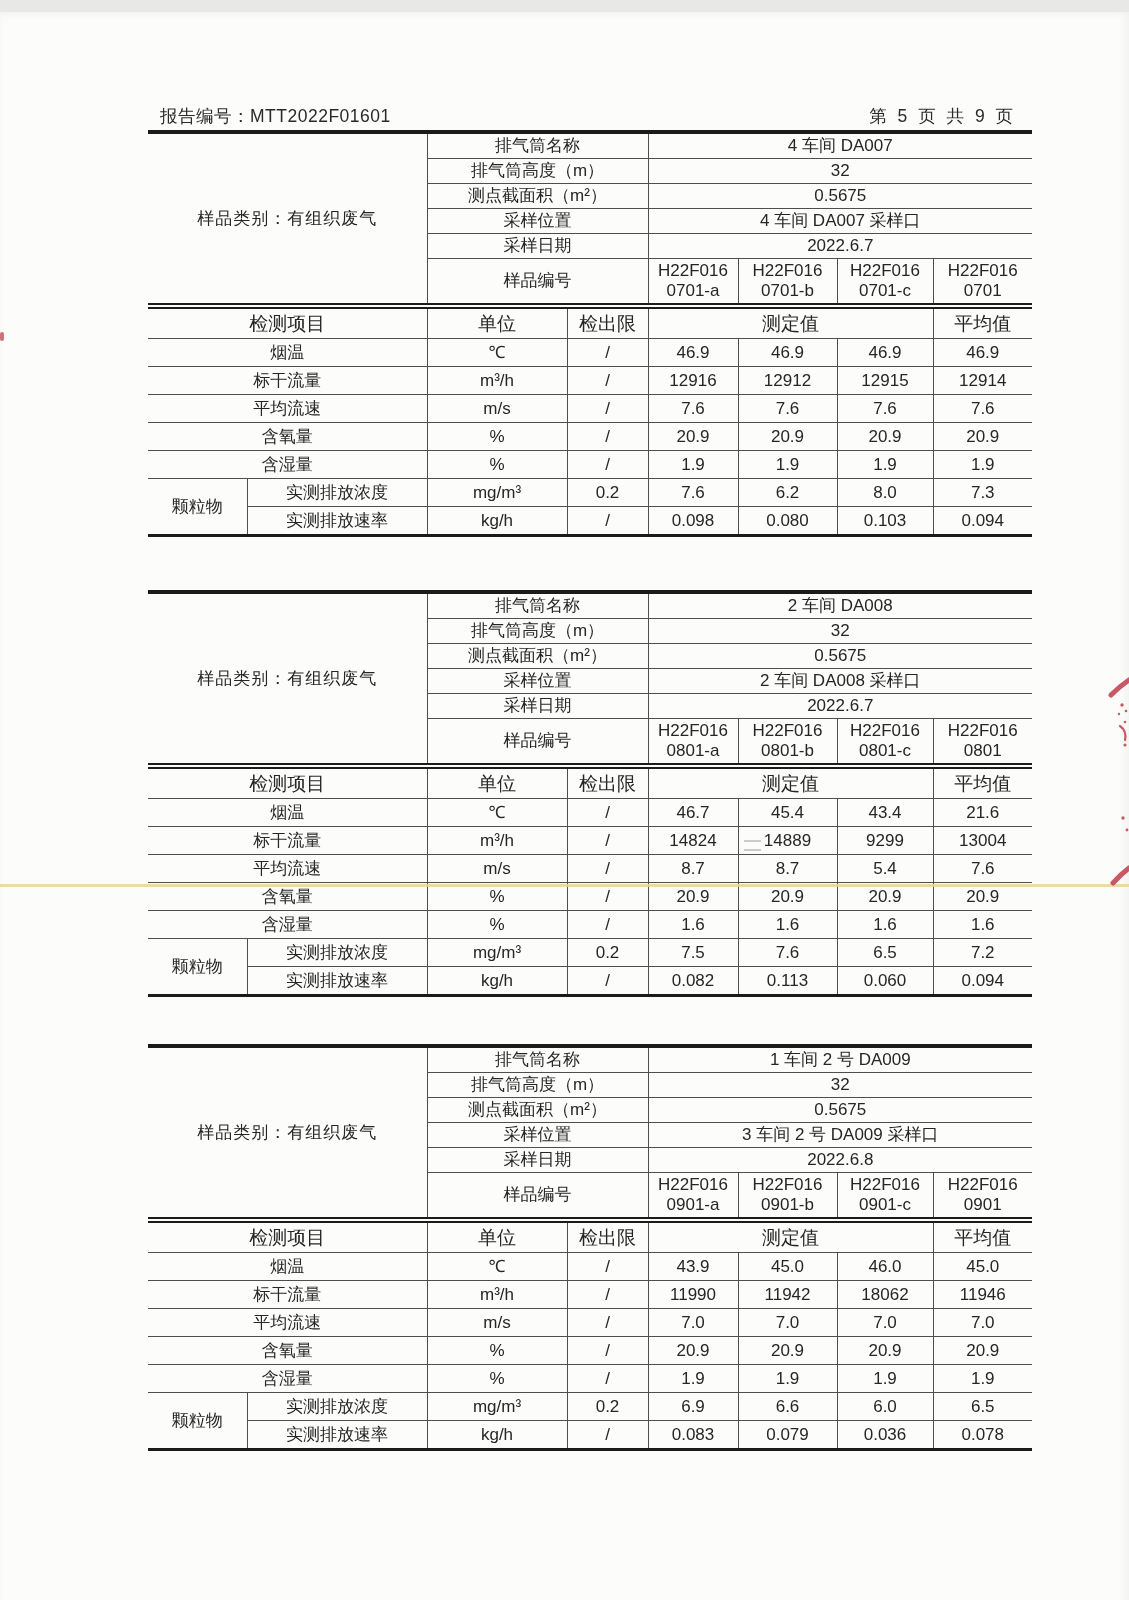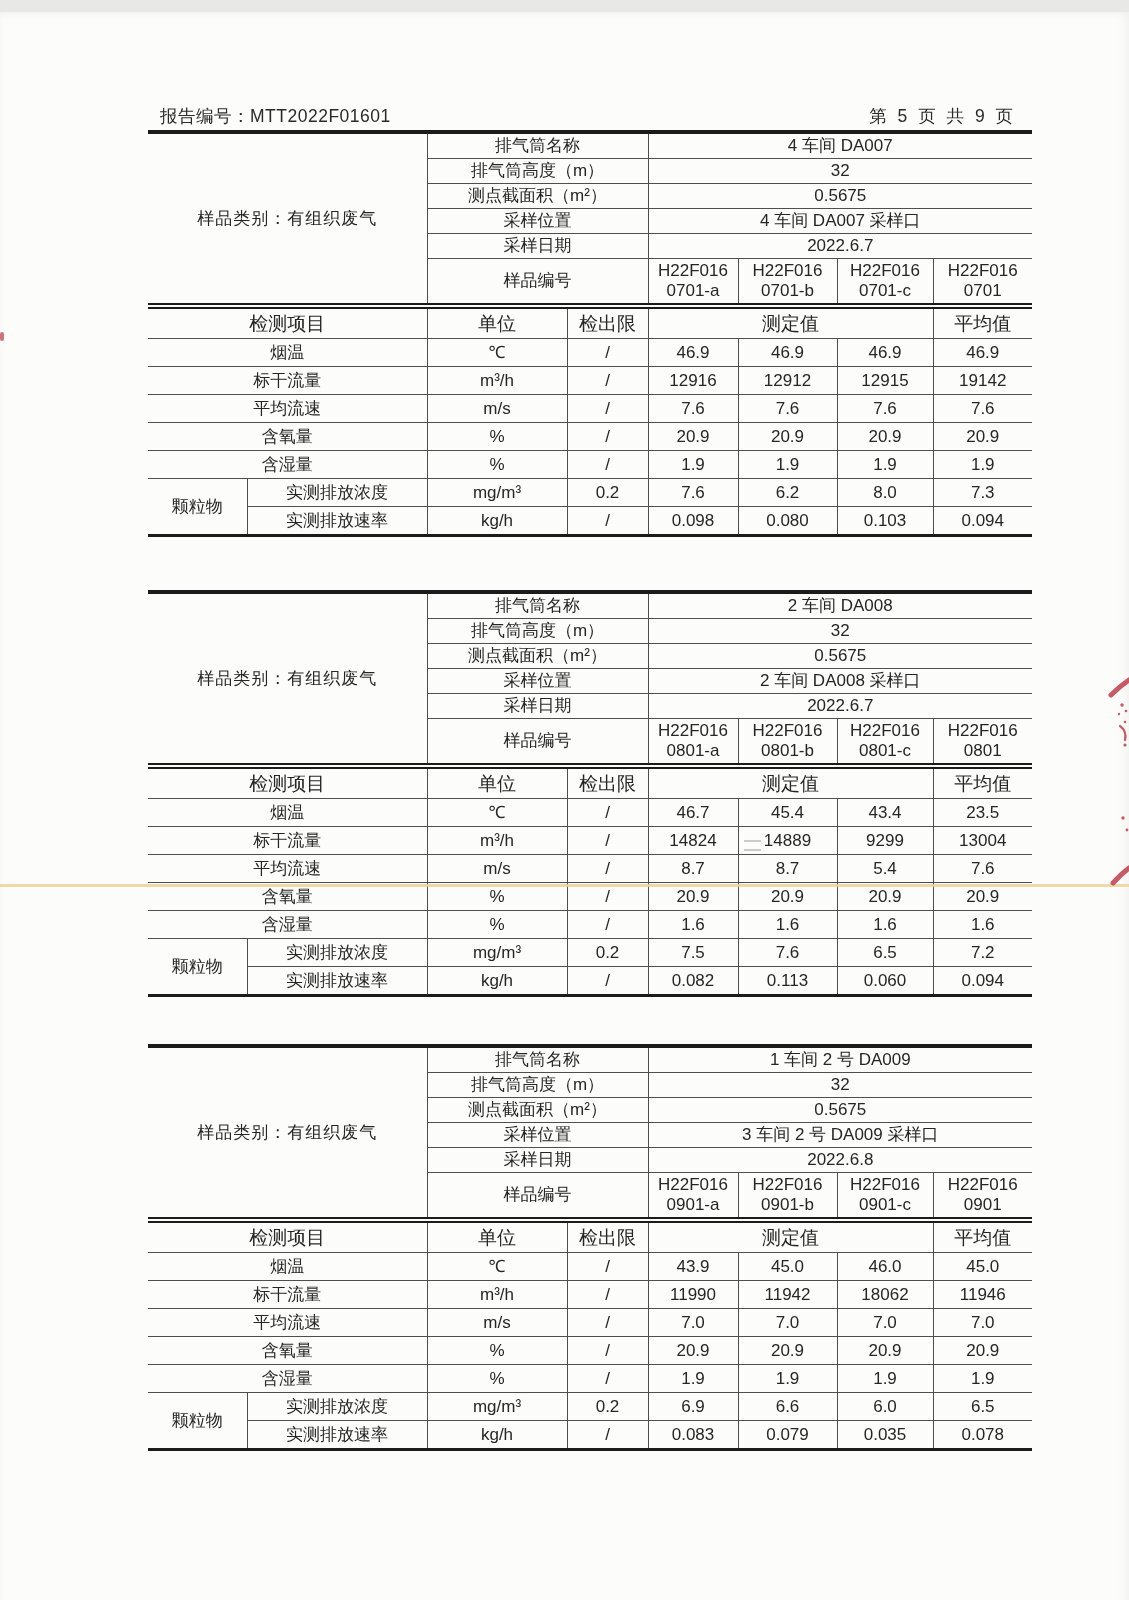--- a/index.html
+++ b/index.html
@@ -127,21 +127,21 @@
               <td class="b-r b-b">46.9</td>
               <td class="b-b">46.9</td>
             </tr>
             <tr class="drow">
               <td class="b-r b-b" colspan="2">标干流量</td>
               <td class="b-r b-b">m³/h</td>
               <td class="b-r b-b">/</td>
               <td class="b-r b-b">12916</td>
               <td class="b-r b-b">12912</td>
               <td class="b-r b-b">12915</td>
-              <td class="b-b">19142</td>
+              <td class="b-b">12914</td>
             </tr>
             <tr class="drow">
               <td class="b-r b-b" colspan="2">平均流速</td>
               <td class="b-r b-b">m/s</td>
               <td class="b-r b-b">/</td>
               <td class="b-r b-b">7.6</td>
               <td class="b-r b-b">7.6</td>
               <td class="b-r b-b">7.6</td>
               <td class="b-b">7.6</td>
             </tr>
@@ -237,21 +237,21 @@
               <td class="b-r b-b" colspan="3">测定值</td>
               <td class="b-b">平均值</td>
             </tr>
             <tr class="drow">
               <td class="b-r b-b" colspan="2">烟温</td>
               <td class="b-r b-b">℃</td>
               <td class="b-r b-b">/</td>
               <td class="b-r b-b">46.7</td>
               <td class="b-r b-b">45.4</td>
               <td class="b-r b-b">43.4</td>
-              <td class="b-b">23.5</td>
+              <td class="b-b">21.6</td>
             </tr>
             <tr class="drow">
               <td class="b-r b-b" colspan="2">标干流量</td>
               <td class="b-r b-b">m³/h</td>
               <td class="b-r b-b">/</td>
               <td class="b-r b-b">14824</td>
               <td class="b-r b-b">14889</td>
               <td class="b-r b-b">9299</td>
               <td class="b-b">13004</td>
             </tr>
@@ -410,21 +410,21 @@
               <td class="b-r b-b">6.6</td>
               <td class="b-r b-b">6.0</td>
               <td class="b-b">6.5</td>
             </tr>
             <tr class="drow">
               <td class="b-r">实测排放速率</td>
               <td class="b-r">kg/h</td>
               <td class="b-r">/</td>
               <td class="b-r">0.083</td>
               <td class="b-r">0.079</td>
-              <td class="b-r">0.035</td>
+              <td class="b-r">0.036</td>
               <td>0.078</td>
             </tr>
           </tbody>
         </table>
       </div>
     </div>
 
   <div class="orange-line"></div>
   <div class="equals-artifact"></div>
   <div class="left-speck"></div>

